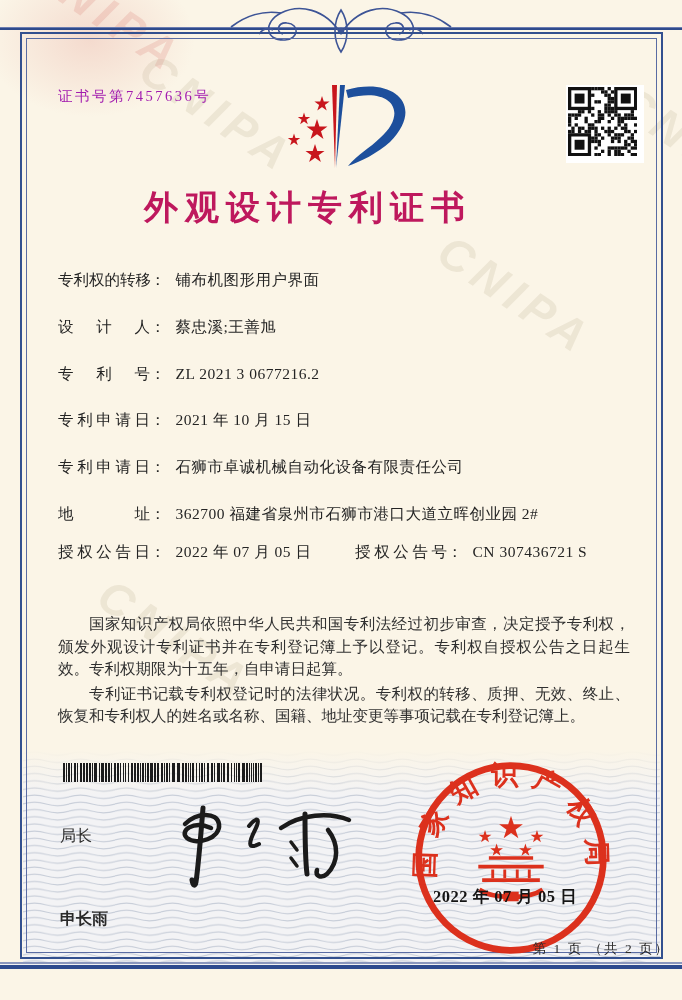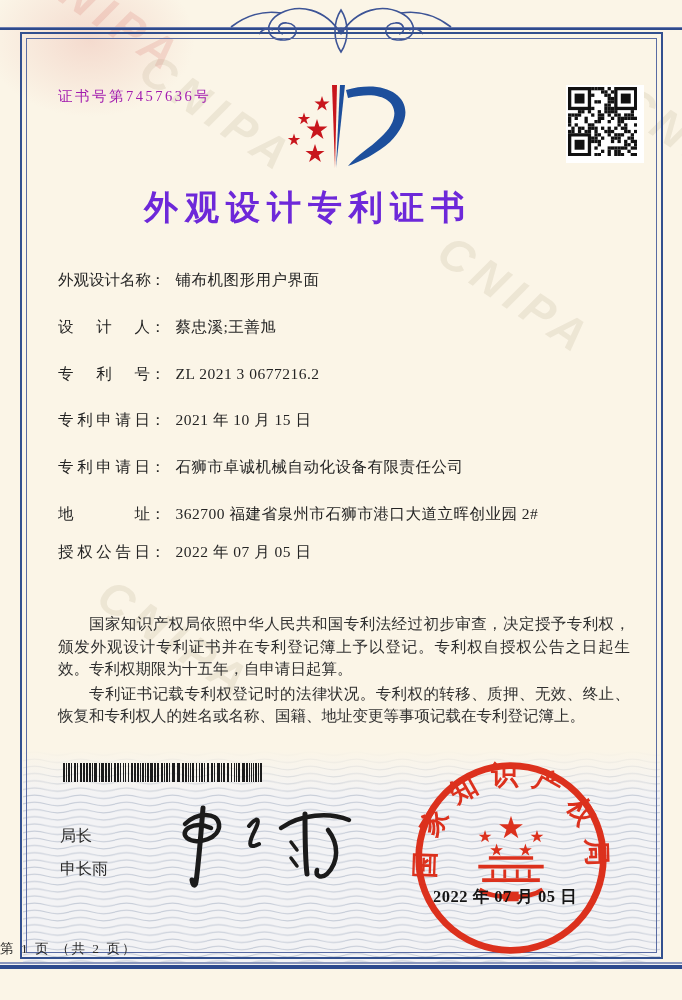--- a/index.html
+++ b/index.html
@@ -24,43 +24,43 @@
   
   .wm{position:absolute;font-family:"Liberation Sans","DejaVu Sans",sans-serif;
         font-weight:bold;font-style:italic;font-size:46px;letter-spacing:7px;
         color:rgba(186,168,138,.20);transform:rotate(34deg);white-space:nowrap;}
   .wm.red{color:rgba(219,124,112,.22);}
   
   .cert-no{position:absolute;left:58px;top:87px;font-size:14.5px;letter-spacing:2.5px;color:#a21caf;}
   .logo{position:absolute;left:286px;top:80px;width:152px;height:97px;}
   .qr{position:absolute;left:566px;top:85px;width:74px;height:74px;background:#fff;padding:2px;}
   .title{position:absolute;left:0;top:185px;width:616px;text-align:center;
-        font-size:34px;font-weight:bold;letter-spacing:7px;color:#6d28d9;}
+        font-size:34px;font-weight:bold;letter-spacing:7px;color:#be185d;}
   
   .fields{position:absolute;left:58px;top:262px;width:575px;font-size:15.5px;color:#242424;}
   .frow{position:absolute;left:0;white-space:nowrap;}
   .fl{display:inline-block;width:92px;text-align:justify;text-align-last:justify;vertical-align:top;}
   .fc{display:inline-block;margin-right:10px;}
   .fv{letter-spacing:.5px;font-family:Liberation Serif, serif;}
   .pair2{position:absolute;left:297px;top:0;}
   
   .bodytext{position:absolute;left:58px;top:582px;width:572px;font-size:15.5px;
         line-height:22.6px;text-align:justify;color:#303030;margin-top:31px;}
   .bodytext p{margin:0 0 2px 0;text-indent:2em;}
   
   .barcode{position:absolute;left:63px;top:763px;width:202px;height:19px;}
   .signer-title{position:absolute;left:60px;top:826px;font-size:16px;
         font-family:Liberation Serif, serif;color:#2a2a2a;}
-  .signer-name{position:absolute;left:60px;top:859px;font-size:16px;
-        font-family:"Liberation Sans","DejaVu Sans",sans-serif;color:#2a2a2a;}
+  .signer-name{position:absolute;left:60px;top:909px;font-size:16px;
+        font-family:"Liberation Sans","DejaVu Sans",sans-serif;color:#2a2a2a;font-weight:bold;}
   .signature{position:absolute;left:163px;top:802px;width:200px;height:88px;}
   .seal{position:absolute;left:410px;top:757px;width:202px;height:202px;opacity:.96;}
   .seal-date{position:absolute;left:433px;top:886px;width:160px;font-size:16.5px;
         font-weight:bold;letter-spacing:.5px;color:#151515;white-space:nowrap;}
-  .footer{position:absolute;left:0;top:940px;width:670px;text-align:left;
+  .footer{position:absolute;left:0;top:940px;width:670px;text-align:right;
         font-size:13.5px;letter-spacing:2px;color:#2b2b2b;}
 </style>
 </head>
 <body>
 
 <div class="page">
 
   <div class="corner-tint"></div>
 
   <span class="wm red" style="left:18px;top:-14px">CNIPA</span>
@@ -266,40 +266,43 @@
         <rect x="52.8" y="6.6" width="9.899999999999999" height="9.899999999999999" fill="#111"></rect>
         <rect x="0" y="46.199999999999996" width="23.099999999999998" height="23.099999999999998" fill="#111"></rect>
         <rect x="3.3" y="49.5" width="16.5" height="16.5" fill="#fff"></rect>
         <rect x="6.6" y="52.8" width="9.899999999999999" height="9.899999999999999" fill="#111"></rect>
       </svg></div>
 
   <div class="title">外观设计专利证书</div>
 
   <div class="fields">
     <div class="frow" style="top:8px">
-      <span class="fl">外观设计名称</span><span class="fc">：</span><span class="fv">铺布机图形用户界面</span>
+      <span class="fl">专利权的转移</span><span class="fc">：</span><span class="fv">铺布机图形用户界面</span>
     </div>
     <div class="frow" style="top:55px">
       <span class="fl">设计人</span><span class="fc">：</span><span class="fv">蔡忠溪;王善旭</span>
     </div>
     <div class="frow" style="top:102px">
       <span class="fl">专利号</span><span class="fc">：</span><span class="fv">ZL 2021 3 0677216.2</span>
     </div>
     <div class="frow" style="top:148px">
       <span class="fl">专利申请日</span><span class="fc">：</span><span class="fv">2021 年 10 月 15 日</span>
     </div>
     <div class="frow" style="top:195px">
       <span class="fl">专利申请日</span><span class="fc">：</span><span class="fv">石狮市卓诚机械自动化设备有限责任公司</span>
     </div>
     <div class="frow" style="top:242px">
       <span class="fl">地址</span><span class="fc">：</span><span class="fv">362700 福建省泉州市石狮市港口大道立晖创业园 2#</span>
     </div>
     <div class="frow" style="top:280px;width:575px">
       <span>
         <span class="fl">授权公告日</span><span class="fc">：</span><span class="fv">2022 年 07 月 05 日</span>
+      </span>
+      <span class="pair2">
+        <span class="fl">授权公告号</span><span class="fc">：</span><span class="fv">CN 307436721 S</span>
       </span>
     </div>
   </div>
 
   <div class="bodytext">
     <p>国家知识产权局依照中华人民共和国专利法经过初步审查，决定授予专利权，颁发外观设计专利证书并在专利登记簿上予以登记。专利权自授权公告之日起生效。专利权期限为十五年，自申请日起算。</p>
     <p>专利证书记载专利权登记时的法律状况。专利权的转移、质押、无效、终止、恢复和专利权人的姓名或名称、国籍、地址变更等事项记载在专利登记簿上。</p>
   </div>
 
   <div class="barcode"><svg width="202" height="19">

